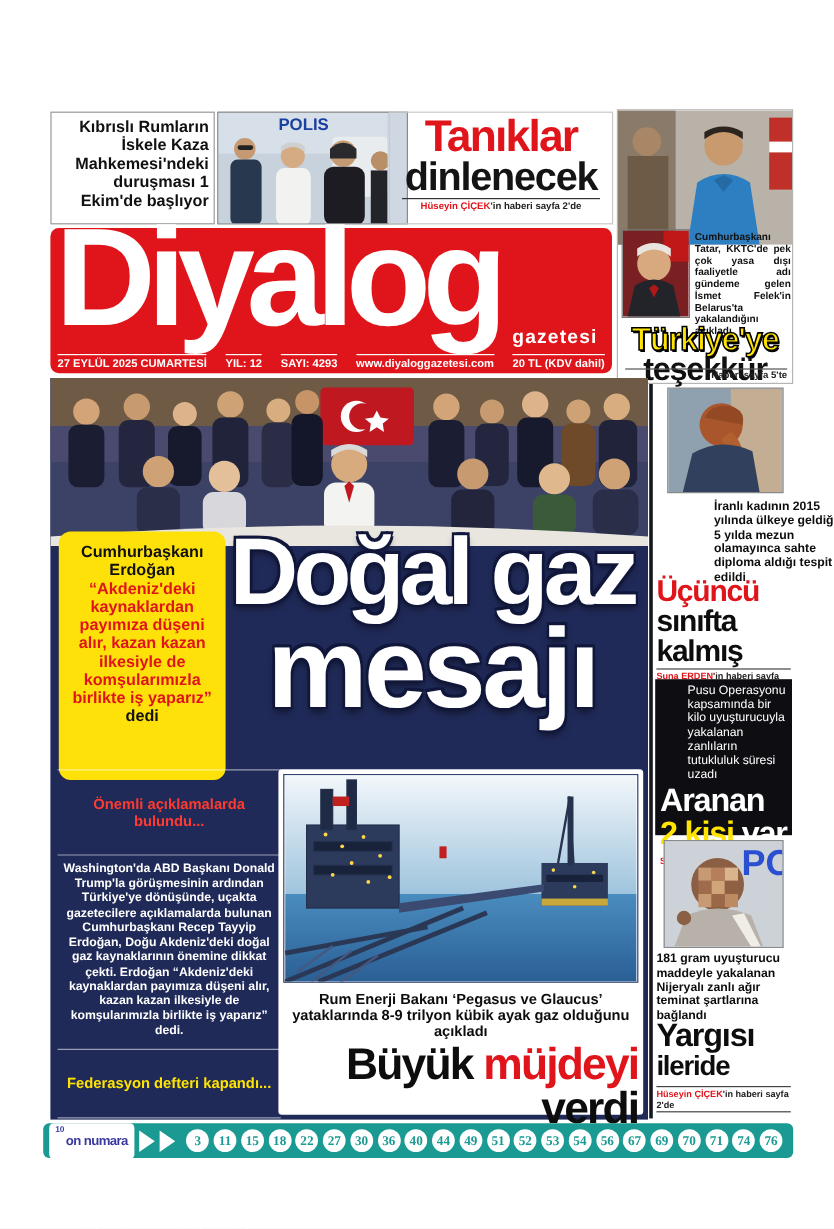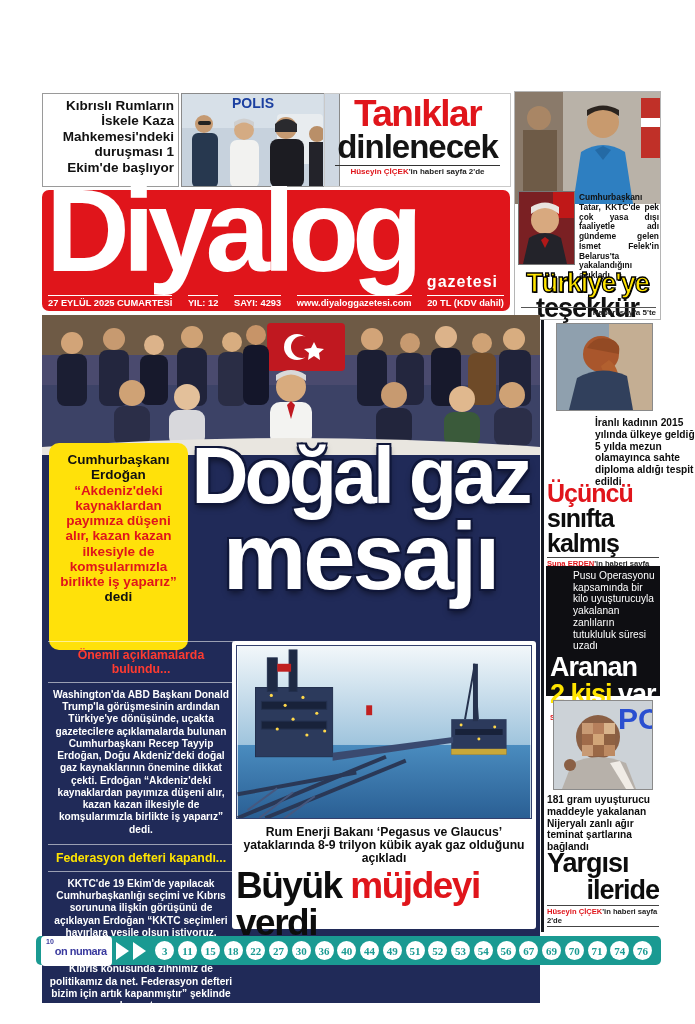--- a/index.html
+++ b/index.html
@@ -31,41 +31,41 @@
 
   
   .masthead { left:42px; top:190px; width:468px; height:121px; background:#e0151b; border-radius:7px; color:#fff; }
   .mast-title { position:absolute; left:4px; top:-22px; font-size:116px; font-weight:900; letter-spacing:-7px; line-height:1.1;
                 transform:scaleY(1.0); }
   .mast-sub { position:absolute; right:12px; bottom:20px; font-size:16px; font-weight:900; letter-spacing:1px; }
   .mast-info { position:absolute; left:6px; right:6px; bottom:3px; display:flex; justify-content:space-between; font-size:9.3px; font-weight:700; }
   .mast-info span { border-top:1px solid #fff; padding-top:2px; }
 
   
-  .mainblock { left:42px; top:315px; width:498px; height:688px; background:#202a58; }
+  .mainblock { left:42px; top:315px; width:498px; height:618px; background:#202a58; }
   .main-photo { position:absolute; left:0; top:0; width:498px; height:140px; }
   .quotebox { position:absolute; left:7px; top:128px; width:139px; height:207px; background:#ffe10a; border-radius:10px;
               padding:9px 5px; text-align:center; font-weight:900; font-size:13.5px; line-height:1.13; color:#111; }
   .quotebox .q { color:#e0151b; }
   .main-h { position:absolute; left:138px; top:122px; width:360px; text-align:center; color:#fff; font-weight:900;
             text-shadow:2px 2px 0 #10173a, -2px 2px 0 #10173a, 2px -2px 0 #10173a, -2px -2px 0 #10173a, 0 4px 6px rgba(0,0,0,.5); }
   .main-h .h1 { font-size:79px; letter-spacing:-4px; line-height:.98; }
   .main-h .h2 { font-size:94px; letter-spacing:-3px; line-height:.92; }
   .main-leftcol { position:absolute; left:6px; top:326px; width:186px; text-align:center; }
-  .subhead { font-size:12.3px; font-weight:900; padding:6px 0; border-top:1px solid rgba(255,255,255,.55); border-bottom:1px solid rgba(255,255,255,.55);text-align:center; }
+  .subhead { font-size:12.3px; font-weight:900; padding:21px 0; border-top:1px solid rgba(255,255,255,.55); border-bottom:1px solid rgba(255,255,255,.55);text-align:center; }
   .subhead.red { color:#ff3b30; }
   .subhead.yel { color:#ffe400; }
   .navy-body { color:#fff; font-size:10.2px; font-weight:700; line-height:1.2; margin:6px 0 8px; }
   .navy-by { color:#fff; font-size:8px; font-weight:700; border-top:1px solid rgba(255,255,255,.55); border-bottom:1px solid rgba(255,255,255,.55); padding:2px 0; margin-top:2px; }
 
   
   .gaspanel { position:absolute; left:190px; top:326px; width:304px; height:288px; background:#fff; border-radius:3px; padding:4px; }
   .gas-photo { width:296px; height:174px; border:1px solid #33406e; }
   .gas-cap { margin-top:3px; font-size:12.2px; font-weight:900; line-height:1.08; text-align:center; color:#0d0d0d; }
-  .gas-h { margin-top:1px; text-align:left; font-size:37px; font-weight:900; letter-spacing:-1.5px; color:#0d0d0d; line-height:1; }
+  .gas-h { margin-top:1px; text-align:right; font-size:37px; font-weight:900; letter-spacing:-1.5px; color:#0d0d0d; line-height:1; }
   .gas-h .mid { color:#e0151b; }
   .gas-by { margin:1px 6px 0; border-top:1px solid #444; text-align:right; }
 
   
   .divider { left:541px; top:320px; width:3px; height:612px; background:#15181f; }
   .rc-text { left:547px; width:112px; font-size:10.2px; font-weight:800; line-height:1.16; color:#0d0d0d; }
   .rc-h { left:547px; width:112px; font-weight:900; font-size:25px; letter-spacing:-1px; line-height:.98; color:#0d0d0d; }
   .rc-by { left:547px; width:112px; font-size:7.6px; font-weight:700; border-top:1px solid #444; border-bottom:1px solid #444; padding:1px 0; color:#222; }
   .blackpanel { left:546px; top:566px; width:114px; height:130px; background:#0e0e12; color:#fff; padding:4px 3px 0 4px; }
   .blackpanel .txt { font-size:10.2px; font-weight:400; line-height:1.15;margin-left:23px; }
@@ -334,21 +334,21 @@
           <rect x="39" y="44" width="11" height="11" fill="#9a6846"></rect>
         <rect x="50" y="44" width="11" height="11" fill="#bd8a62"></rect>
       </g>
       <path d="M8 88 l10 -26 q26 -12 54 0 l10 26 z" fill="#b7b1aa"></path>
       <path d="M56 62 l16 26 8 0 -14 -28 z" fill="#f0ece6"></path>
       <circle cx="16" cy="64" r="6" fill="#8a5f44"></circle>
     </svg>
   </div>
   <div class="abs rc-text" style="top:794px;">181 gram uyuşturucu maddeyle yakalanan Nijeryalı zanlı ağır teminat şartlarına bağlandı</div>
   <div class="abs rc-h" style="top:850px;font-size:27px;">Yargısı</div>
-  <div class="abs rc-h" style="top:877px;font-size:27px;text-align:right;">ileride</div>
+  <div class="abs rc-h" style="top:877px;font-size:23px;">ileride</div>
   <div class="abs rc-by" style="top:905px;"><span class="red-name">Hüseyin ÇİÇEK</span><span>'in haberi sayfa 2'de</span></div>
 
   <div class="abs lotto">
     <div class="lotto-logo">
       <span class="pre">10</span>
       <span class="nm">on numara</span>
     </div>
     <div class="arrow"></div>
     <div class="arrow"></div>
     <div class="lotto-nums">

